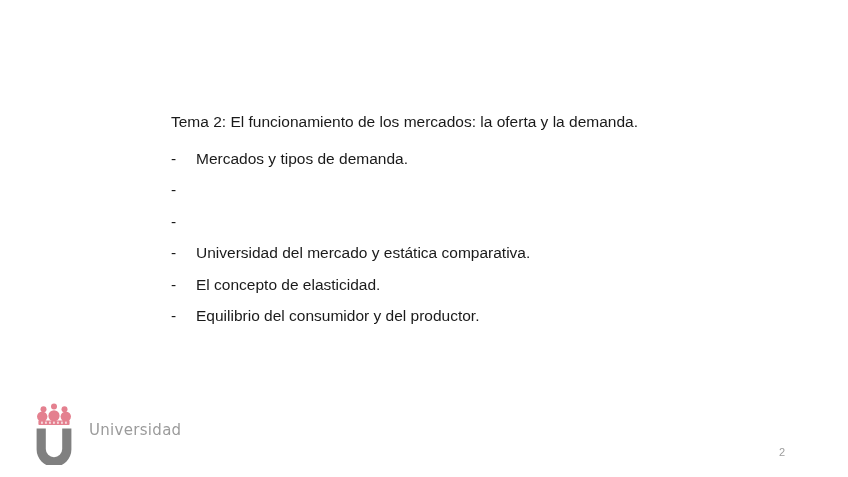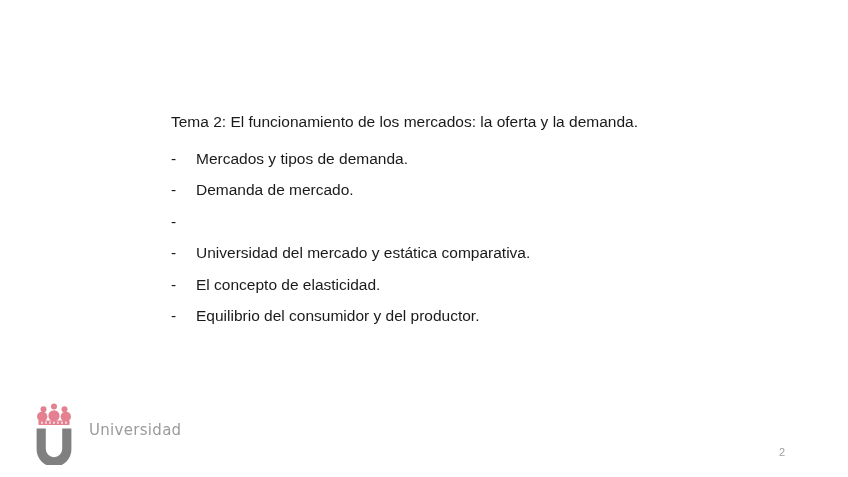--- a/index.html
+++ b/index.html
@@ -123,21 +123,20 @@
 
     <p class="lead-line">Tema 2: El funcionamiento de los mercados: la oferta y la demanda.</p>
 
     <div class="bullet-row">
       <span class="bullet-dash">-</span>
       <span class="bullet-text">Mercados y tipos de demanda.</span>
     </div>
 
     <div class="bullet-row">
       <span class="bullet-dash">-</span>
-      <span class="bullet-text">Demanda de mercado.</span>
     </div>
 
     <div class="bullet-row">
       <span class="bullet-dash">-</span>
     </div>
 
     <div class="bullet-row">
       <span class="bullet-dash">-</span>
       <span class="bullet-text">Universidad del mercado y estática comparativa.</span>
     </div>

